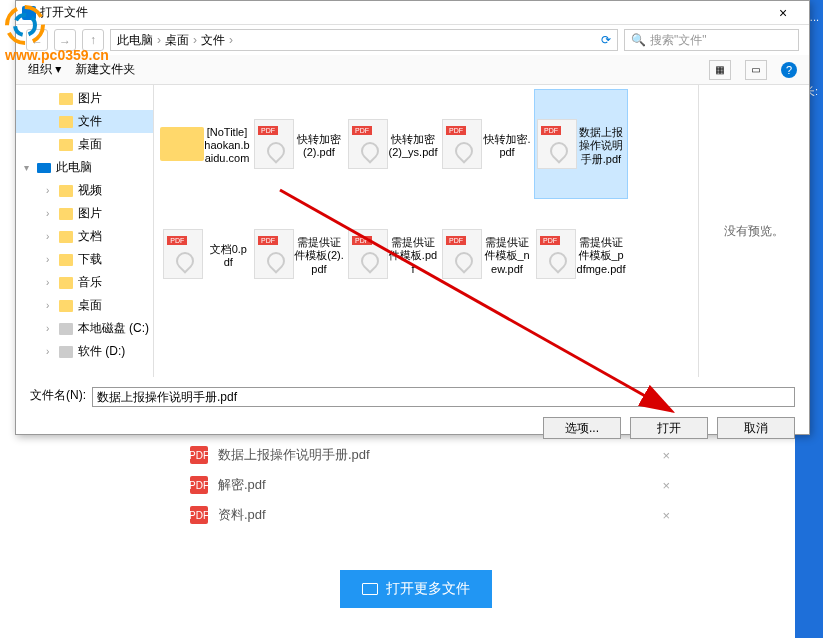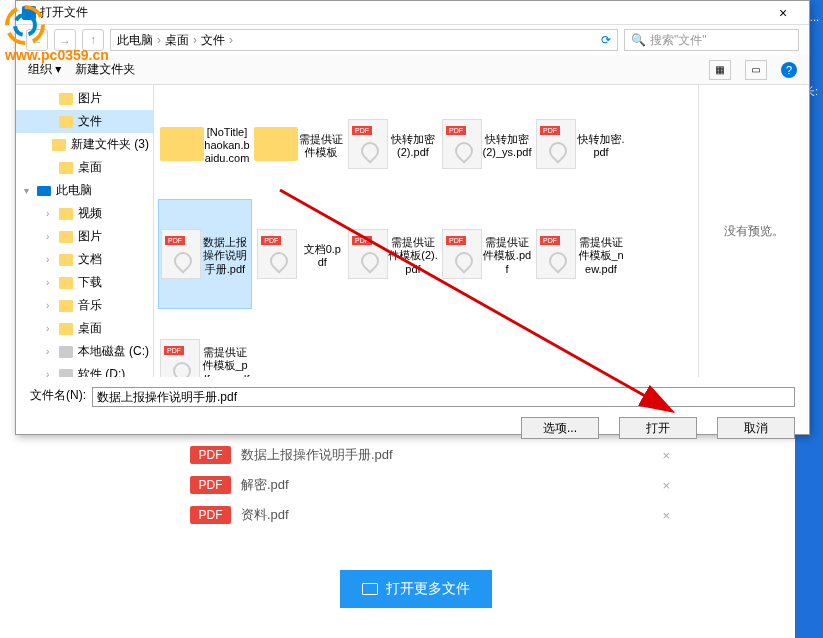--- a/index.html
+++ b/index.html
@@ -50,30 +50,30 @@
 .file .thumb .pdf::before { content: "PDF"; position: absolute; top: 6px; left: 3px; background: #e8453c; color: #fff; font-size: 7px; padding: 1px 3px; }
 .file .thumb .pdf::after { content: ""; position: absolute; bottom: 8px; left: 12px; width: 14px; height: 14px; border: 2px solid #ccc; border-radius: 50% 50% 50% 0; transform: rotate(-45deg); }
 .file .name { font-size: 11px; line-height: 1.2; margin-top: 4px; word-break: break-all; max-height: 40px; overflow: hidden; }
 
 .preview { width: 110px; display: flex; align-items: center; justify-content: center; font-size: 12px; color: #666; }
 
 .bottom { padding: 10px 14px; font-size: 12px; }
 .bottom .row1 { display: flex; align-items: flex-start; gap: 6px; margin-bottom: 10px; }
 .bottom .row1 input { flex: 1; border: 1px solid #999; height: 20px; padding: 0 4px; font-size: 12px; }
 .bottom .row1 select { width: 160px; border: 1px solid #999; height: 20px; font-size: 12px; }
-.bottom .row2 { display: flex; justify-content: flex-end; gap: 20px; }
+.bottom .row2 { display: flex; justify-content: flex-end; gap: 9px; }
 .bottom .row2 button { width: 78px; height: 22px; border: 1px solid #999; background: #f0f0f0; font-size: 12px; cursor: pointer; }
 
 .behind { position: absolute; top: 0; left: 0; width: 823px; height: 638px; background: #fff; z-index: 10; }
 .behind .rightedge { position: absolute; right: 0; top: 0; width: 28px; height: 100%; background: #1e6fd9; }
 .behind .edgetext { position: absolute; right: 4px; top: 10px; color: #fff; font-size: 11px; }
 .behind .edgetext2 { position: absolute; right: 5px; top: 84px; color: #fff; font-size: 11px; }
 .behind .filelist { position: absolute; top: 440px; left: 180px; width: 500px; }
 .behind .filelist .frow { display: flex; align-items: center; padding: 6px 10px; font-size: 13px; color: #555; gap: 10px; }
-.behind .filelist .frow .pdficon { width: 41px; height: 18px; background: #e8453c; color: #fff; font-size: 12px; display: flex; align-items: center; justify-content: center; border-radius: 2px; }
+.behind .filelist .frow .pdficon { width: 18px; height: 18px; background: #e8453c; color: #fff; font-size: 10px; display: flex; align-items: center; justify-content: center; border-radius: 2px; }
 .behind .filelist .frow .x { margin-left: auto; color: #aaa; cursor: pointer; }
 .behind .openmore { position: absolute; bottom: 30px; left: 340px; background: #2196f3; color: #fff; padding: 10px 22px; font-size: 14px; display: flex; align-items: center; gap: 8px; cursor: pointer; }
 .behind .openmore .ofolder { width: 16px; height: 12px; border: 1.5px solid #fff; border-radius: 1px; }
 
 .arrow-svg { position: absolute; top: 180px; left: 270px; z-index: 60; pointer-events: none; }
 </style>
 </head>
 <body>
 
 <div class="watermark">
@@ -153,25 +153,20 @@
           <span>图片</span>
         </div>
         <div class="item lvl2 selected">
           <span class="tree"></span>
           <span class="ficon folder"></span>
           <span>文件</span>
         </div>
         <div class="item lvl2">
           <span class="tree"></span>
           <span class="ficon folder"></span>
-          <span>新建文件夹 (3)</span>
-        </div>
-        <div class="item lvl2">
-          <span class="tree"></span>
-          <span class="ficon folder"></span>
           <span>桌面</span>
         </div>
         <div class="item lvl1">
           <span class="tree">▾</span>
           <span class="ficon pc"></span>
           <span>此电脑</span>
         </div>
         <div class="item lvl2">
           <span class="tree">›</span>
           <span class="ficon folder"></span>
@@ -212,26 +207,20 @@
           <span class="ficon disk"></span>
           <span>软件 (D:)</span>
         </div>
       </div>
     <div class="filegrid" id="filegrid">
         <div class="file">
           <div class="thumb">
             <div class="folder"></div>
           </div>
           <div class="name">[NoTitle]haokan.baidu.com_v_vid=8789341</div>
-        </div>
-        <div class="file">
-          <div class="thumb">
-            <div class="folder"></div>
-          </div>
-          <div class="name">需提供证件模板</div>
         </div>
         <div class="file">
           <div class="thumb">
             <div class="pdf"></div>
           </div>
           <div class="name">快转加密(2).pdf</div>
         </div>
         <div class="file">
           <div class="thumb">
             <div class="pdf"></div>

